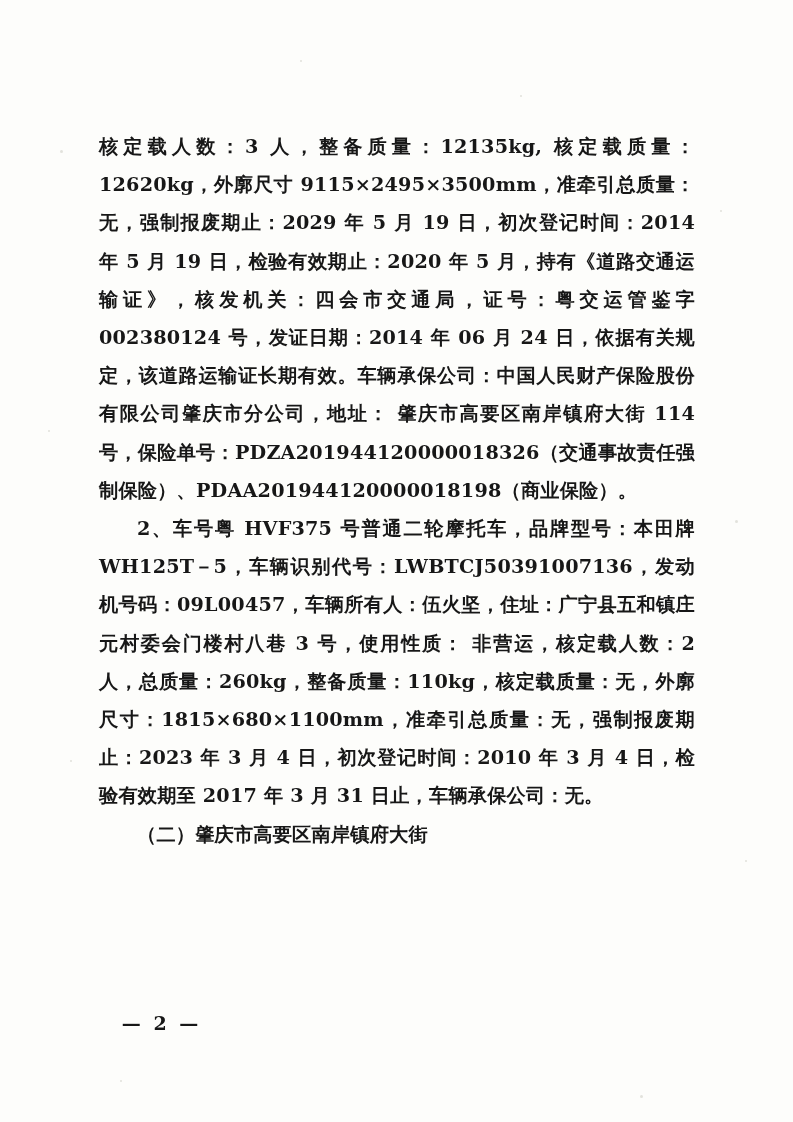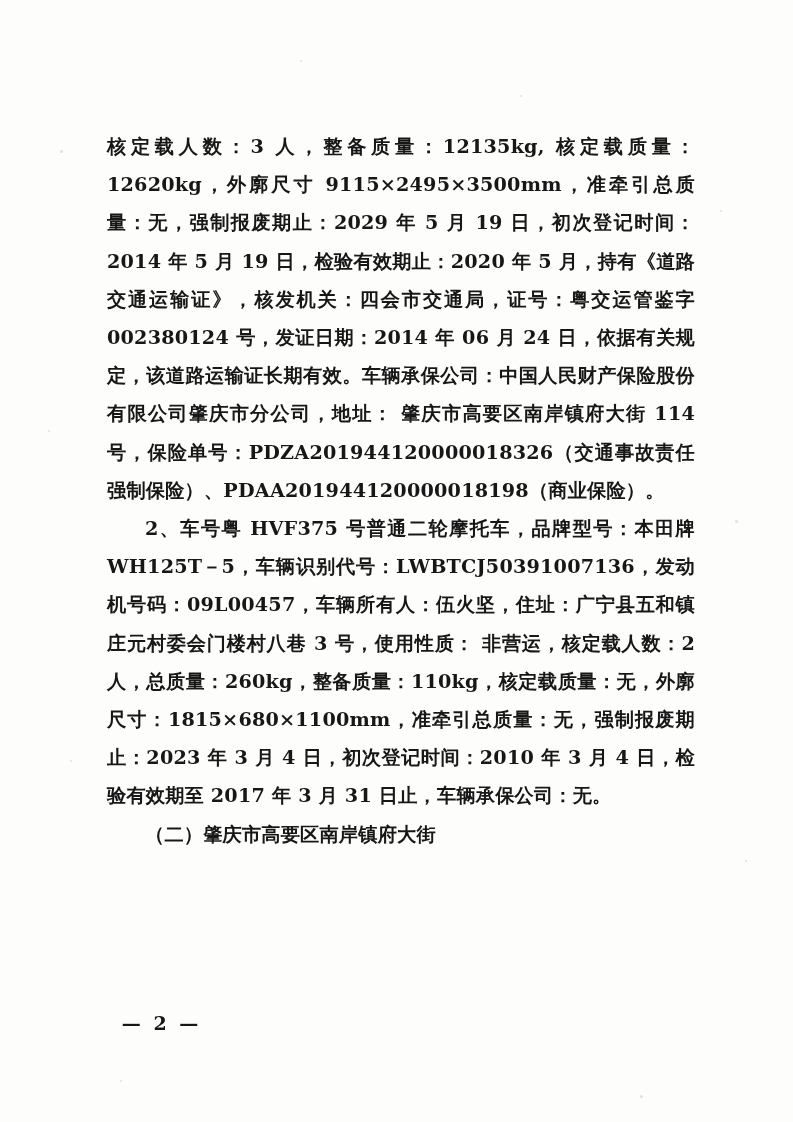--- a/index.html
+++ b/index.html
@@ -27,21 +27,21 @@
     border-radius: 50%;
     opacity: 0.75;
   }
   .content {
     position: absolute;
     left: 95px;
     top: 128px;
     width: 600px;
   }
   p.para {
-    margin: 0 0 0 12px;
+    margin: 0 0 0 4px;
     font-size: 19.2px;
     line-height: 38.2px;
     text-align: justify;
     text-justify: inter-ideograph;
     letter-spacing: 0.2px;
     color: #171717;
     font-weight: 600;
   }
   p.indent {
     text-indent: 38px;

